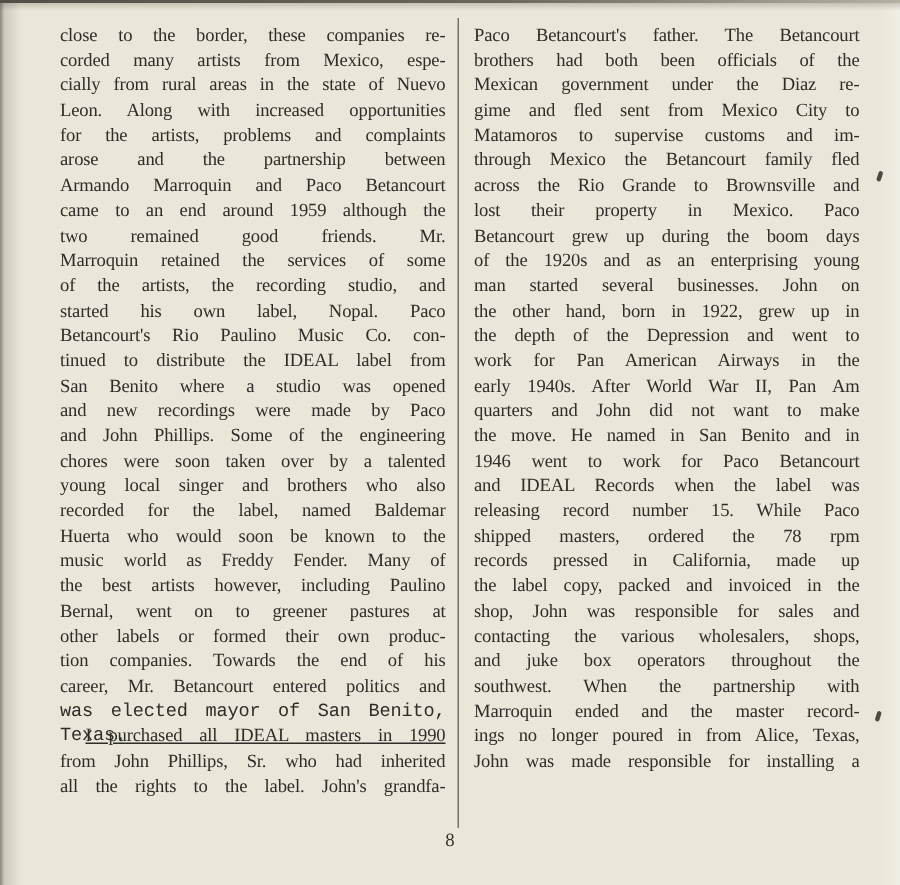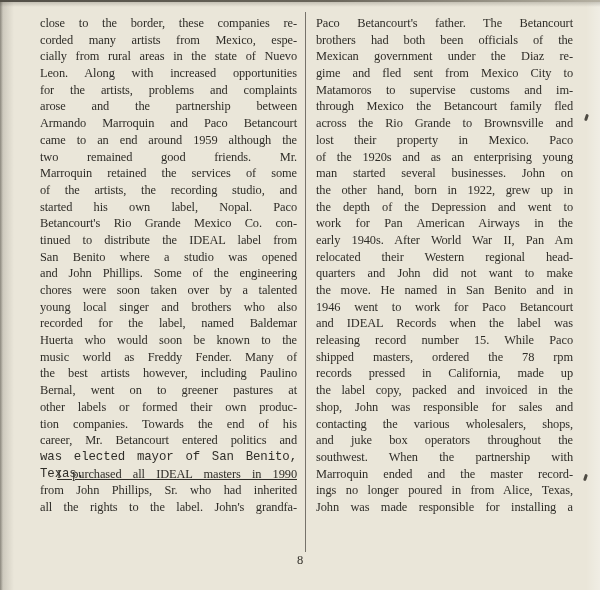--- a/index.html
+++ b/index.html
@@ -77,23 +77,24 @@
       <div class="line">cially from rural areas in the state of Nuevo</div>
       <div class="line">Leon. Along with increased opportunities</div>
       <div class="line">for the artists, problems and complaints</div>
       <div class="line">arose and the partnership between</div>
       <div class="line">Armando Marroquin and Paco Betancourt</div>
       <div class="line">came to an end around 1959 although the</div>
       <div class="line">two remained good friends. Mr.</div>
       <div class="line">Marroquin retained the services of some</div>
       <div class="line">of the artists, the recording studio, and</div>
       <div class="line">started his own label, Nopal. Paco</div>
-      <div class="line">Betancourt's Rio Grande Mexico Co. con-</div>
+      <div class="line">Betancourt's Rio Paulino Music Co. con-</div>
       <div class="line">tinued to distribute the IDEAL label from</div>
       <div class="line">San Benito where a studio was opened</div>
+      <div class="line">and new recordings were made by Paco</div>
       <div class="line">and John Phillips. Some of the engineering</div>
       <div class="line">chores were soon taken over by a talented</div>
       <div class="line">young local singer and brothers who also</div>
       <div class="line">recorded for the label, named Baldemar</div>
       <div class="line">Huerta who would soon be known to the</div>
       <div class="line">music world as Freddy Fender. Many of</div>
       <div class="line">the best artists however, including Paulino</div>
       <div class="line">Bernal, went on to greener pastures at</div>
       <div class="line">other labels or formed their own produc-</div>
       <div class="line">tion companies. Towards the end of his</div>
@@ -106,27 +107,27 @@
   <div class="divider"></div>
   <div class="column col-right">
       <div class="line">Paco Betancourt's father. The Betancourt</div>
       <div class="line">brothers had both been officials of the</div>
       <div class="line">Mexican government under the Diaz re-</div>
       <div class="line">gime and fled sent from Mexico City to</div>
       <div class="line">Matamoros to supervise customs and im-</div>
       <div class="line">through Mexico the Betancourt family fled</div>
       <div class="line">across the Rio Grande to Brownsville and</div>
       <div class="line">lost their property in Mexico. Paco</div>
+      <div class="line">Betancourt grew up during the boom days</div>
       <div class="line">of the 1920s and as an enterprising young</div>
       <div class="line">man started several businesses. John on</div>
       <div class="line">the other hand, born in 1922, grew up in</div>
       <div class="line">the depth of the Depression and went to</div>
       <div class="line">work for Pan American Airways in the</div>
       <div class="line">early 1940s. After World War II, Pan Am</div>
-      <div class="line">relocated their Western regional head-</div>
       <div class="line">quarters and John did not want to make</div>
       <div class="line">the move. He named in San Benito and in</div>
       <div class="line">1946 went to work for Paco Betancourt</div>
       <div class="line">and IDEAL Records when the label was</div>
       <div class="line">releasing record number 15. While Paco</div>
       <div class="line">shipped masters, ordered the 78 rpm</div>
       <div class="line">records pressed in California, made up</div>
       <div class="line">the label copy, packed and invoiced in the</div>
       <div class="line">shop, John was responsible for sales and</div>
       <div class="line">contacting the various wholesalers, shops,</div>

